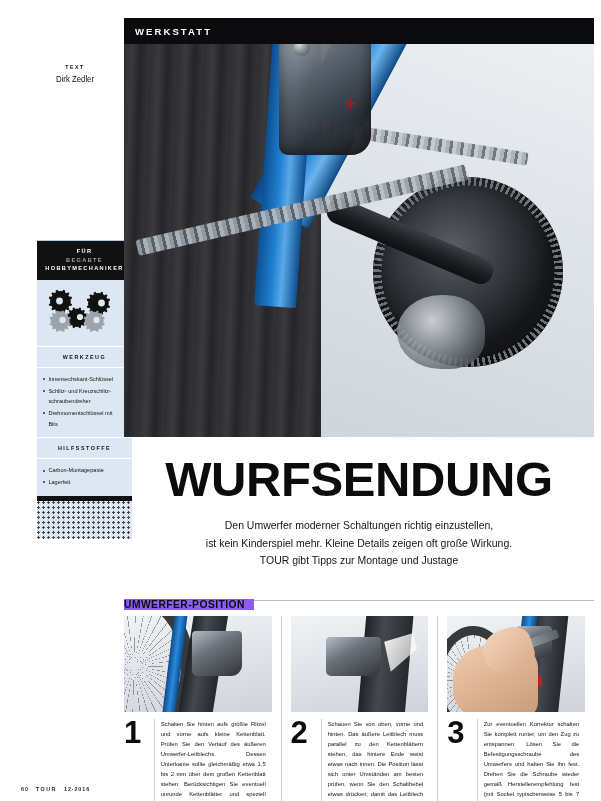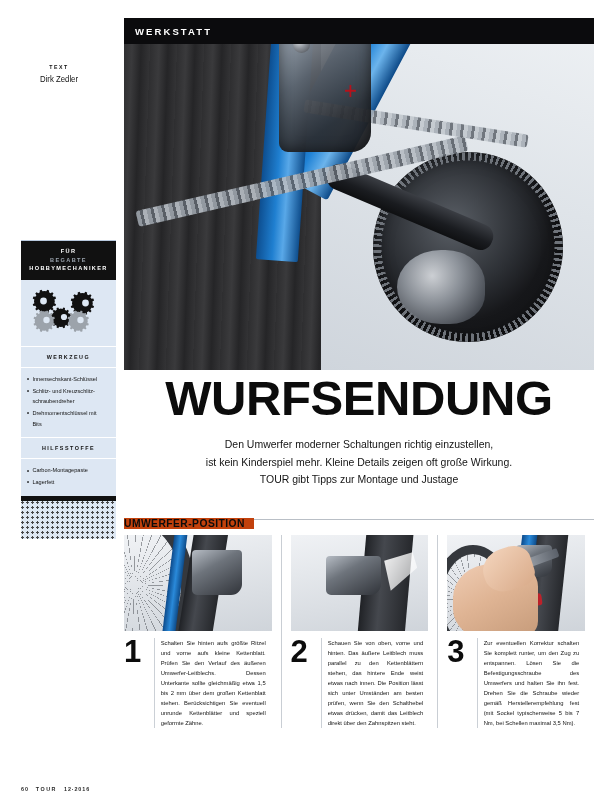--- a/index.html
+++ b/index.html
@@ -11,21 +11,21 @@
   }
   .page {
     position: relative;
     width: 601px; height: 801px;
     background: #ffffff;
   }
 
   
   .left-col {
     position: absolute;
-    left: 0; top: 0;
+    left: 16px; top: 0;
     width: 122px; height: 801px;
   }
   .credits { position: absolute; left: 0; top: 64px; width: 118px; text-align: center; }
   .credit-block { margin-bottom: 16px; }
   .credit-label {
     font-size: 5.2px; font-weight: bold; letter-spacing: 1.6px;
     color: #111; text-transform: uppercase; margin-bottom: 3px;
   }
   .credit-name {
     font-size: 9.5px; color: #111; font-weight: 400;
@@ -91,21 +91,21 @@
   
   .main {
     position: absolute;
     left: 124px; top: 18px;
     width: 470px;
   }
 
   
   .hero {
     position: relative;
-    width: 470px; height: 352px;
+    width: 470px; height: 419px;
     overflow: hidden;
     background: #2c2c2e;
   }
   .hero-photo { position: absolute; inset: 0; }
   .hero-bg-left {
     position: absolute; left: 0; top: 0; width: 44%; height: 100%;
     background:
       repeating-linear-gradient(92deg, #2e2e30 0px, #3a3a3c 9px, #252527 18px, #333335 27px),
       linear-gradient(180deg, #35353a 0%, #232326 100%);
   }
@@ -195,41 +195,41 @@
     background: #0b0b0d;
     display: flex; align-items: center;
   }
   .hero-strip-label {
     color: #ffffff;
     font-size: 9.5px; font-weight: bold; letter-spacing: 2.1px;
     padding-left: 11px;
   }
 
   
-  .title-wrap { width: 470px; text-align: center; padding-top: 4px; }
+  .title-wrap { width: 470px; text-align: center; padding-top: 18px; }
   .big-title {
     font-size: 49px; font-weight: bold; letter-spacing: -0.4px;
     color: #0c0c0c; line-height: 1;
   }
   .subtitle {
     margin-top: 13px;
     font-size: 11.4px; line-height: 1.55; color: #141414;
     font-family: "Liberation Sans Narrow", "Liberation Sans", sans-serif;
     transform: scaleX(0.92); transform-origin: center;
   }
 
   
   .section-head {
     position: relative;
     margin-top: 24px;
     width: 470px; height: 15px;
   }
   .section-head-text {
     font-size: 10.3px; font-weight: bold; letter-spacing: 0.45px;
-    color: #0c0c0c; background: #c2410c;
+    color: #0c0c0c; background: #8b5cf6;
     padding-right: 9px;
     position: relative; z-index: 2; display: inline-block;
   }
   .section-head-rule {
     position: absolute; left: 0; right: 0; top: 6px;
     height: 1px; background: #b9bfc6; z-index: 1;
   }
 
   
   .steps {

